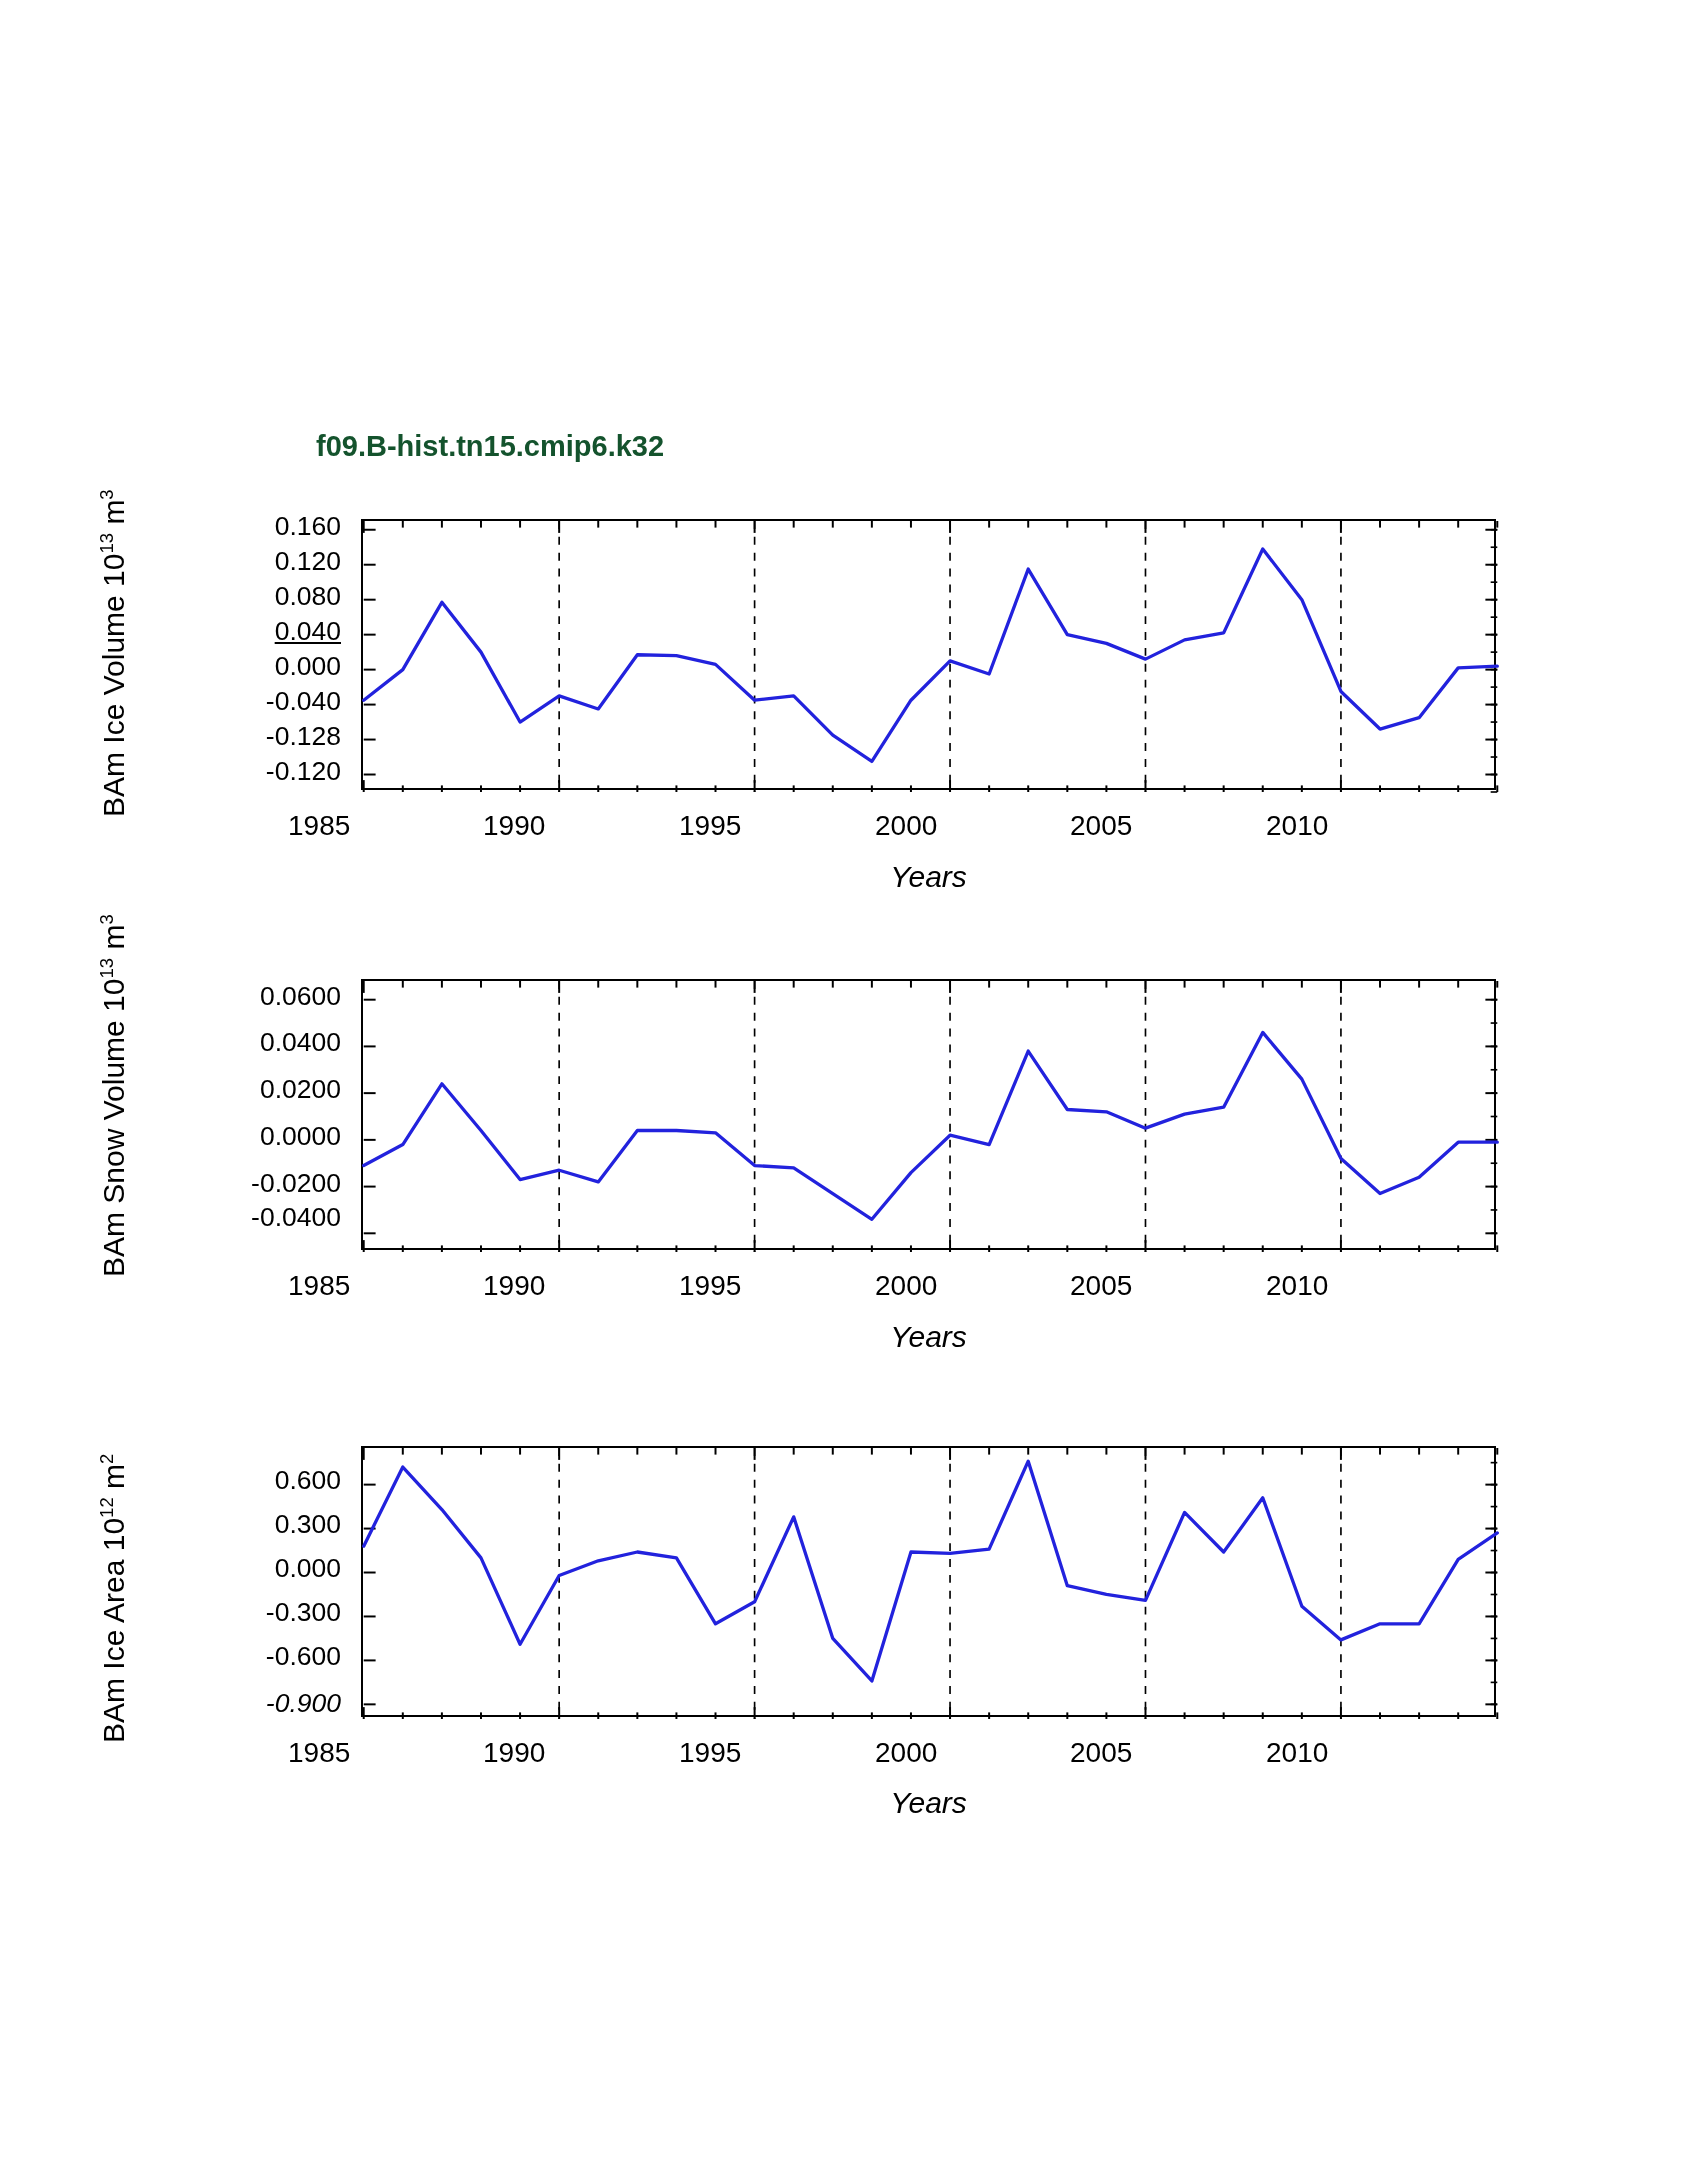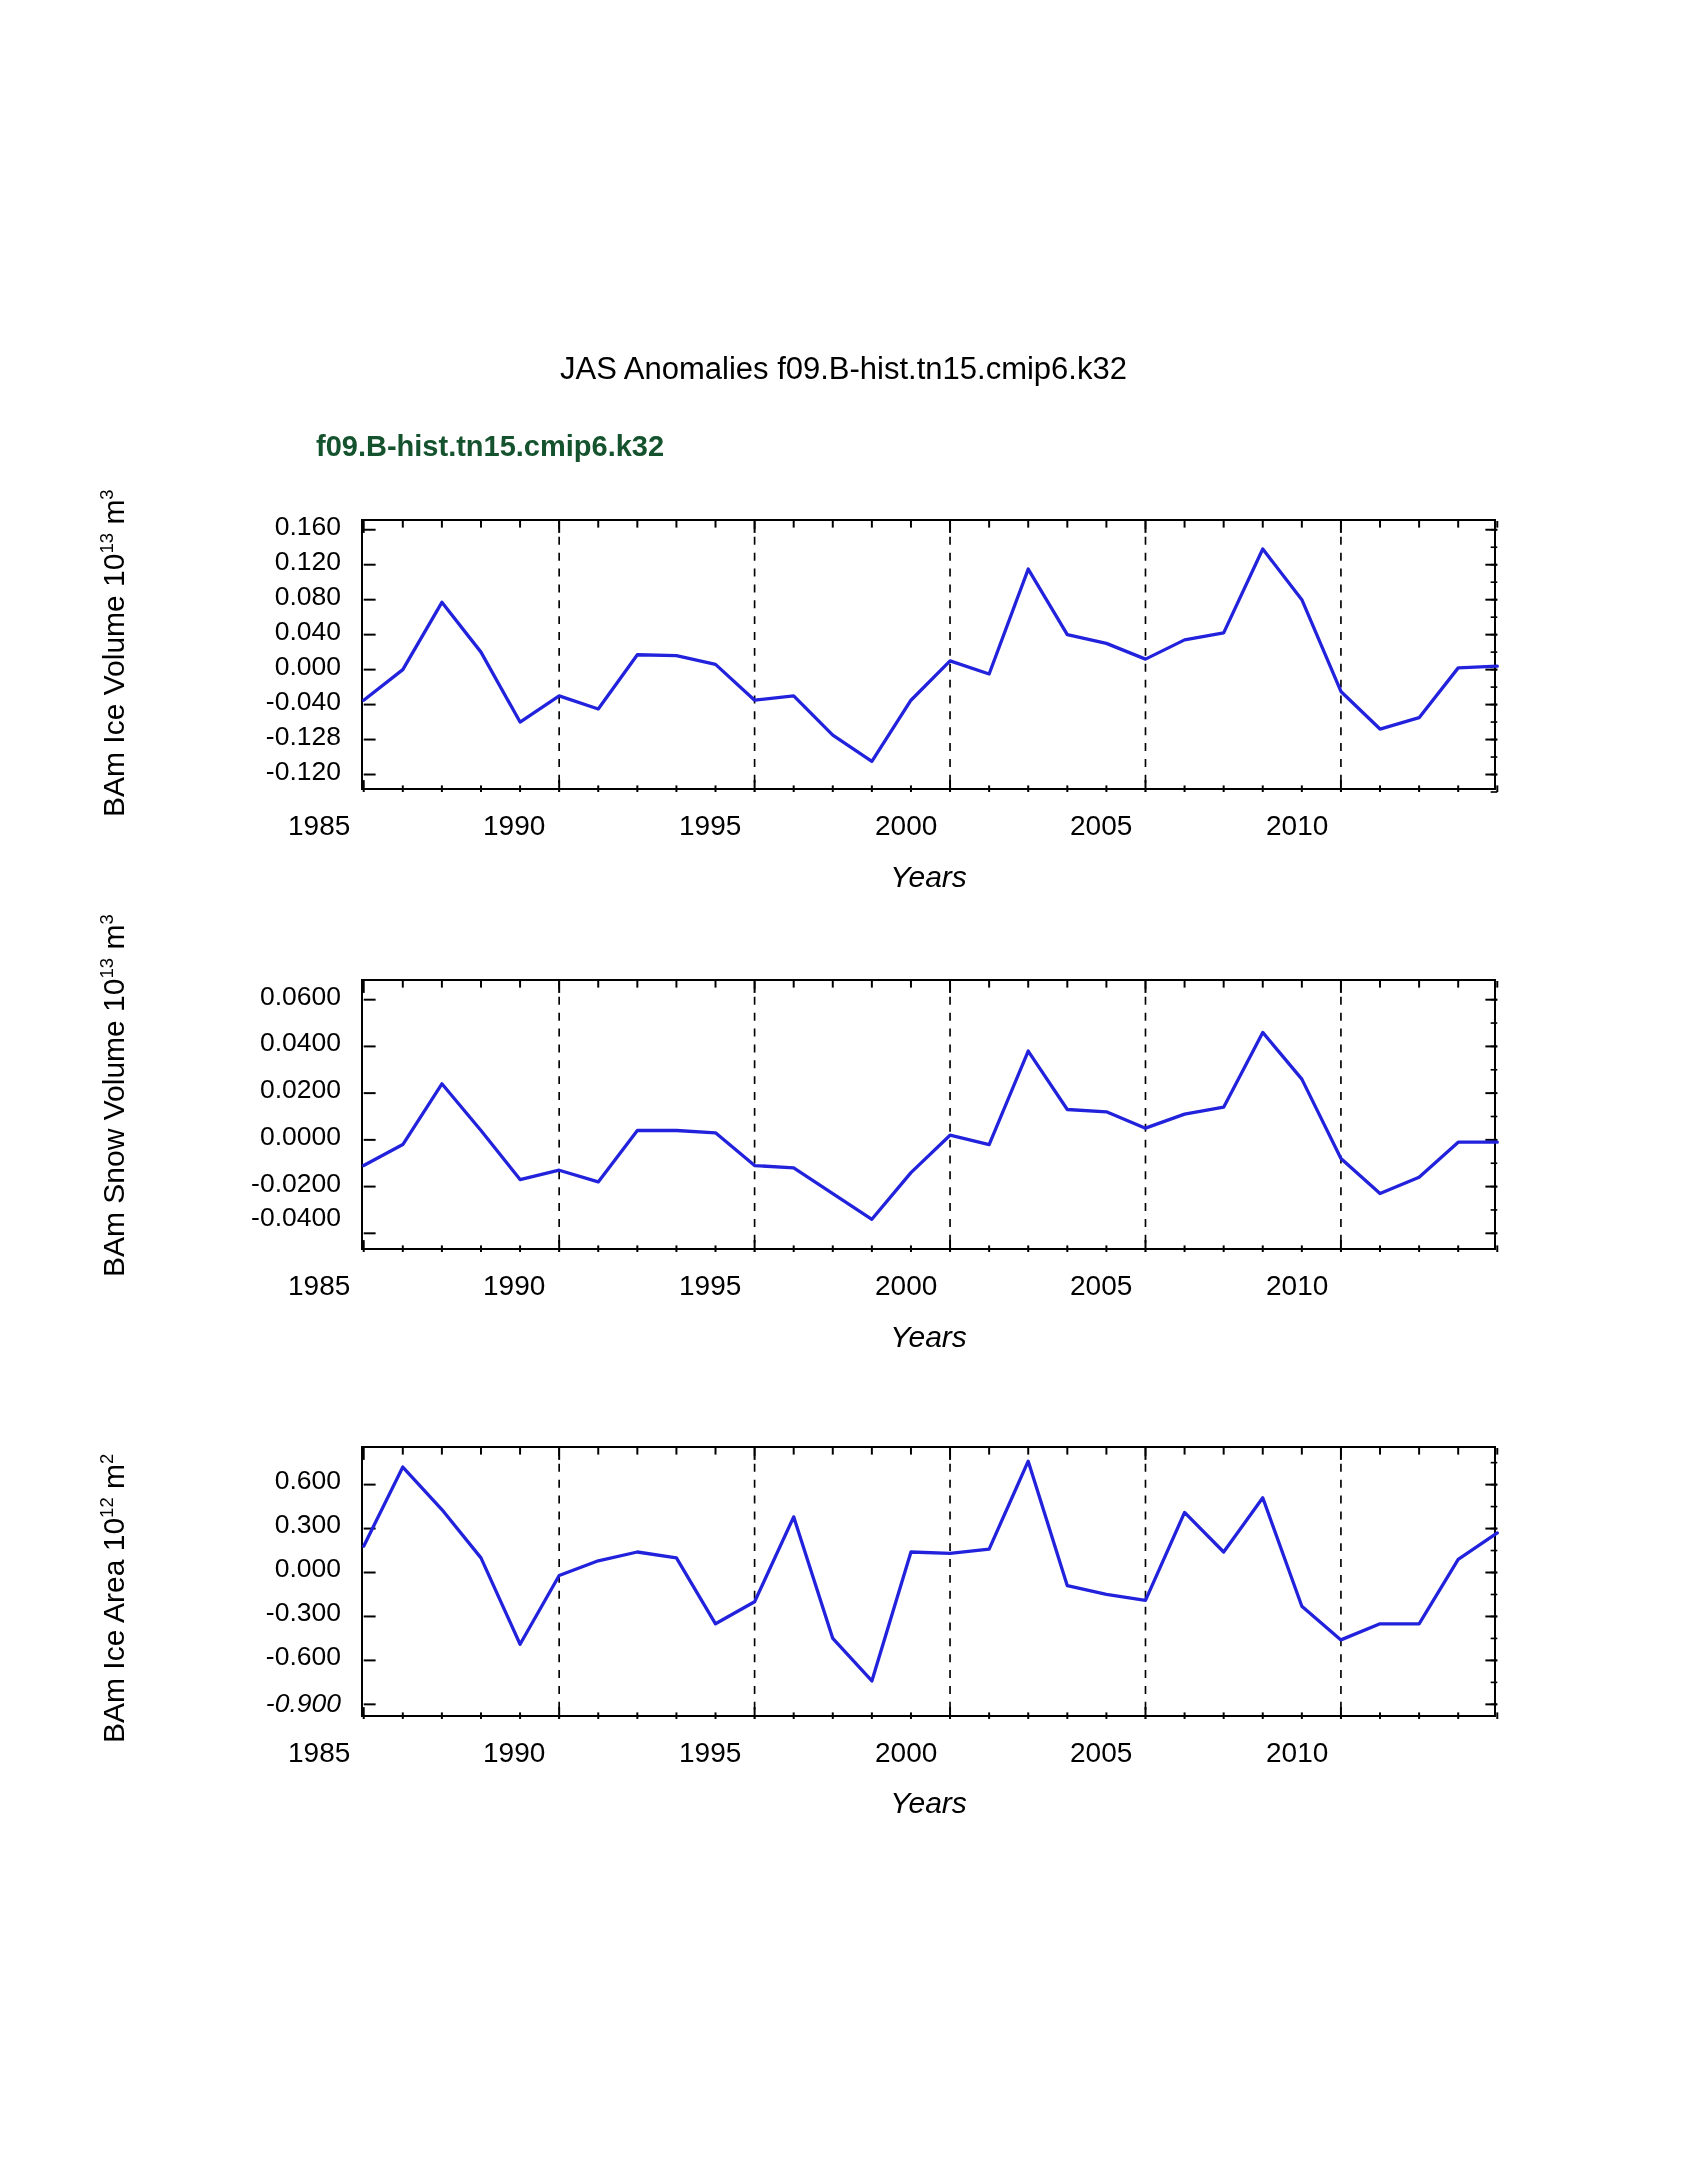--- a/index.html
+++ b/index.html
@@ -89,21 +89,20 @@
     font-size: 30px;
     white-space: nowrap;
     font-style: italic;
   }
 </style>
 </head>
 <body>
 
 <div class="page">
 
-  <div class="main-title">JAS Anomalies f09.B-hist.tn15.cmip6.k32</div>
   <div class="case-label">f09.B-hist.tn15.cmip6.k32</div>
 
   <div class="panel" id="panel-0">
     <div class="ytitle" id="ytitle-0" style="left: 96px; top: 817px;">BAm Ice Volume 10<sup>13</sup> m<sup>3</sup></div>
     <div class="plotbox" id="box-0" style="left: 361px; top: 519px; width: 1135px; height: 271px;">
         <svg width="1135" height="271" viewBox="0 0 1715 410">
           <line x1="295.68965517241384" x2="295.68965517241384" y1="0" y2="410" stroke="#000" stroke-width="2.5" stroke-dasharray="12 12"></line>
           <line x1="591.3793103448277" x2="591.3793103448277" y1="0" y2="410" stroke="#000" stroke-width="2.5" stroke-dasharray="12 12"></line>
           <line x1="887.0689655172414" x2="887.0689655172414" y1="0" y2="410" stroke="#000" stroke-width="2.5" stroke-dasharray="12 12"></line>
           <line x1="1182.7586206896553" x2="1182.7586206896553" y1="0" y2="410" stroke="#000" stroke-width="2.5" stroke-dasharray="12 12"></line>
@@ -200,21 +199,21 @@
           <line x1="1715" x2="1705" y1="66.12903225806451" y2="66.12903225806451" stroke="#000" stroke-width="2.5"></line>
           <line x1="1715" x2="1705" y1="39.67741935483872" y2="39.67741935483872" stroke="#000" stroke-width="2.5"></line>
           <line x1="1715" x2="1705" y1="13.225806451612868" y2="13.225806451612868" stroke="#000" stroke-width="2.5"></line>
           <polyline points="0.00,271.13 59.14,224.84 118.28,123.00 177.41,198.39 236.55,304.19 295.69,264.52 354.83,284.35 413.97,202.35 473.10,203.68 532.24,216.90 591.38,271.13 650.52,264.52 709.66,324.03 768.79,363.71 827.93,271.13 887.07,211.61 946.21,231.45 1005.34,72.74 1064.48,171.94 1123.62,185.16 1182.76,208.97 1241.90,179.87 1301.03,169.29 1360.17,42.32 1419.31,119.03 1478.45,257.90 1537.59,314.77 1596.72,297.58 1655.86,222.19 1715.00,219.55" fill="none" stroke="#2222dd" stroke-width="5" stroke-linejoin="round" stroke-linecap="round"></polyline>
         </svg>
       </div>
     <div class="xtitle" id="xtitle-0" style="left: 361px; width: 1135px; top: 860px;">Years</div>
   <div class="ylab" style="left: 116px; width: 225px; top: 511px;">0.160</div>
       <div class="ylab" style="left: 116px; width: 225px; top: 546px;">0.120</div>
       <div class="ylab" style="left: 116px; width: 225px; top: 581px;">0.080</div>
-      <div class="ylab" style="left: 116px; width: 225px; top: 616px;">0.040</div>
+      <div class="ylab" style="left: 116px; width: 225px; top: 616px; text-decoration: underline;">0.040</div>
       <div class="ylab" style="left: 116px; width: 225px; top: 651px;">0.000</div>
       <div class="ylab" style="left: 116px; width: 225px; top: 686px;">-0.040</div>
       <div class="ylab" style="left: 116px; width: 225px; top: 721px;">-0.128</div>
       <div class="ylab" style="left: 116px; width: 225px; top: 756px;">-0.120</div>
       <div class="xlab" style="left: 288px; width: 146px; top: 810px;">1985</div>
       <div class="xlab" style="left: 483px; width: 146px; top: 810px;">1990</div>
       <div class="xlab" style="left: 679px; width: 146px; top: 810px;">1995</div>
       <div class="xlab" style="left: 875px; width: 146px; top: 810px;">2000</div>
       <div class="xlab" style="left: 1070px; width: 146px; top: 810px;">2005</div>
       <div class="xlab" style="left: 1266px; width: 146px; top: 810px;">2010</div>

